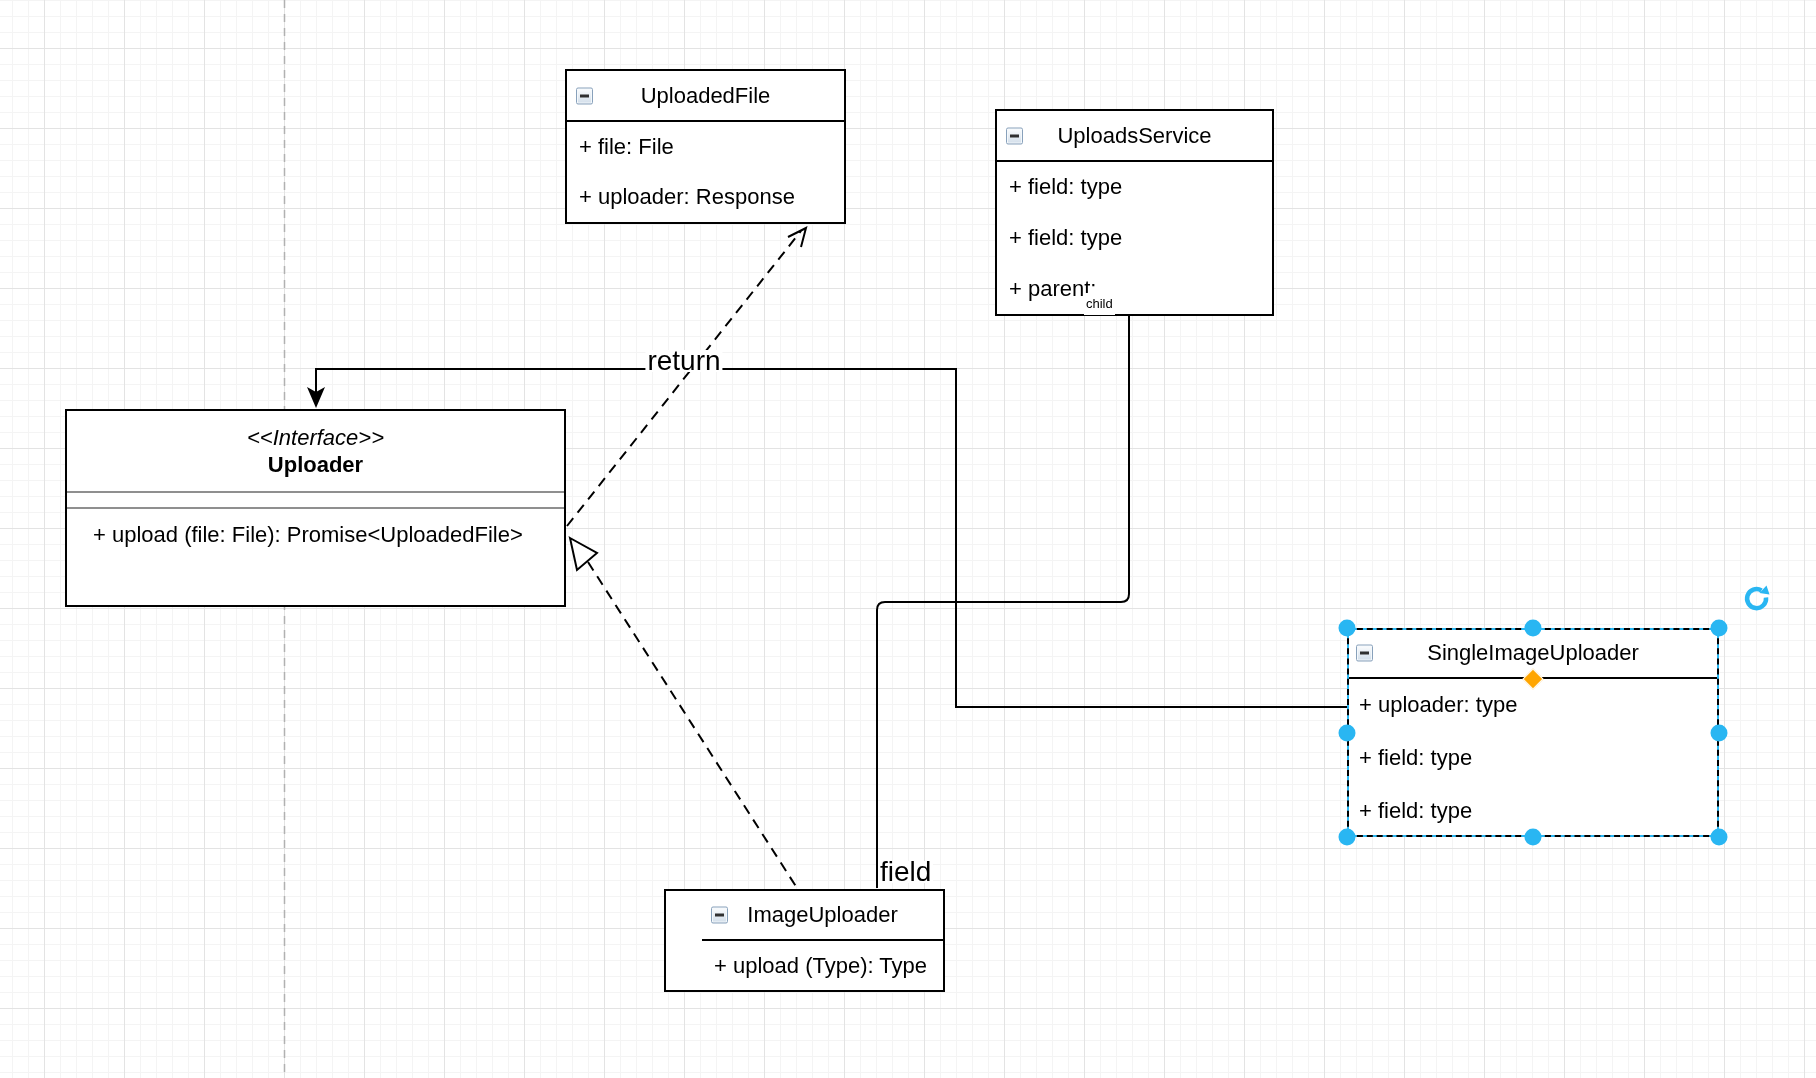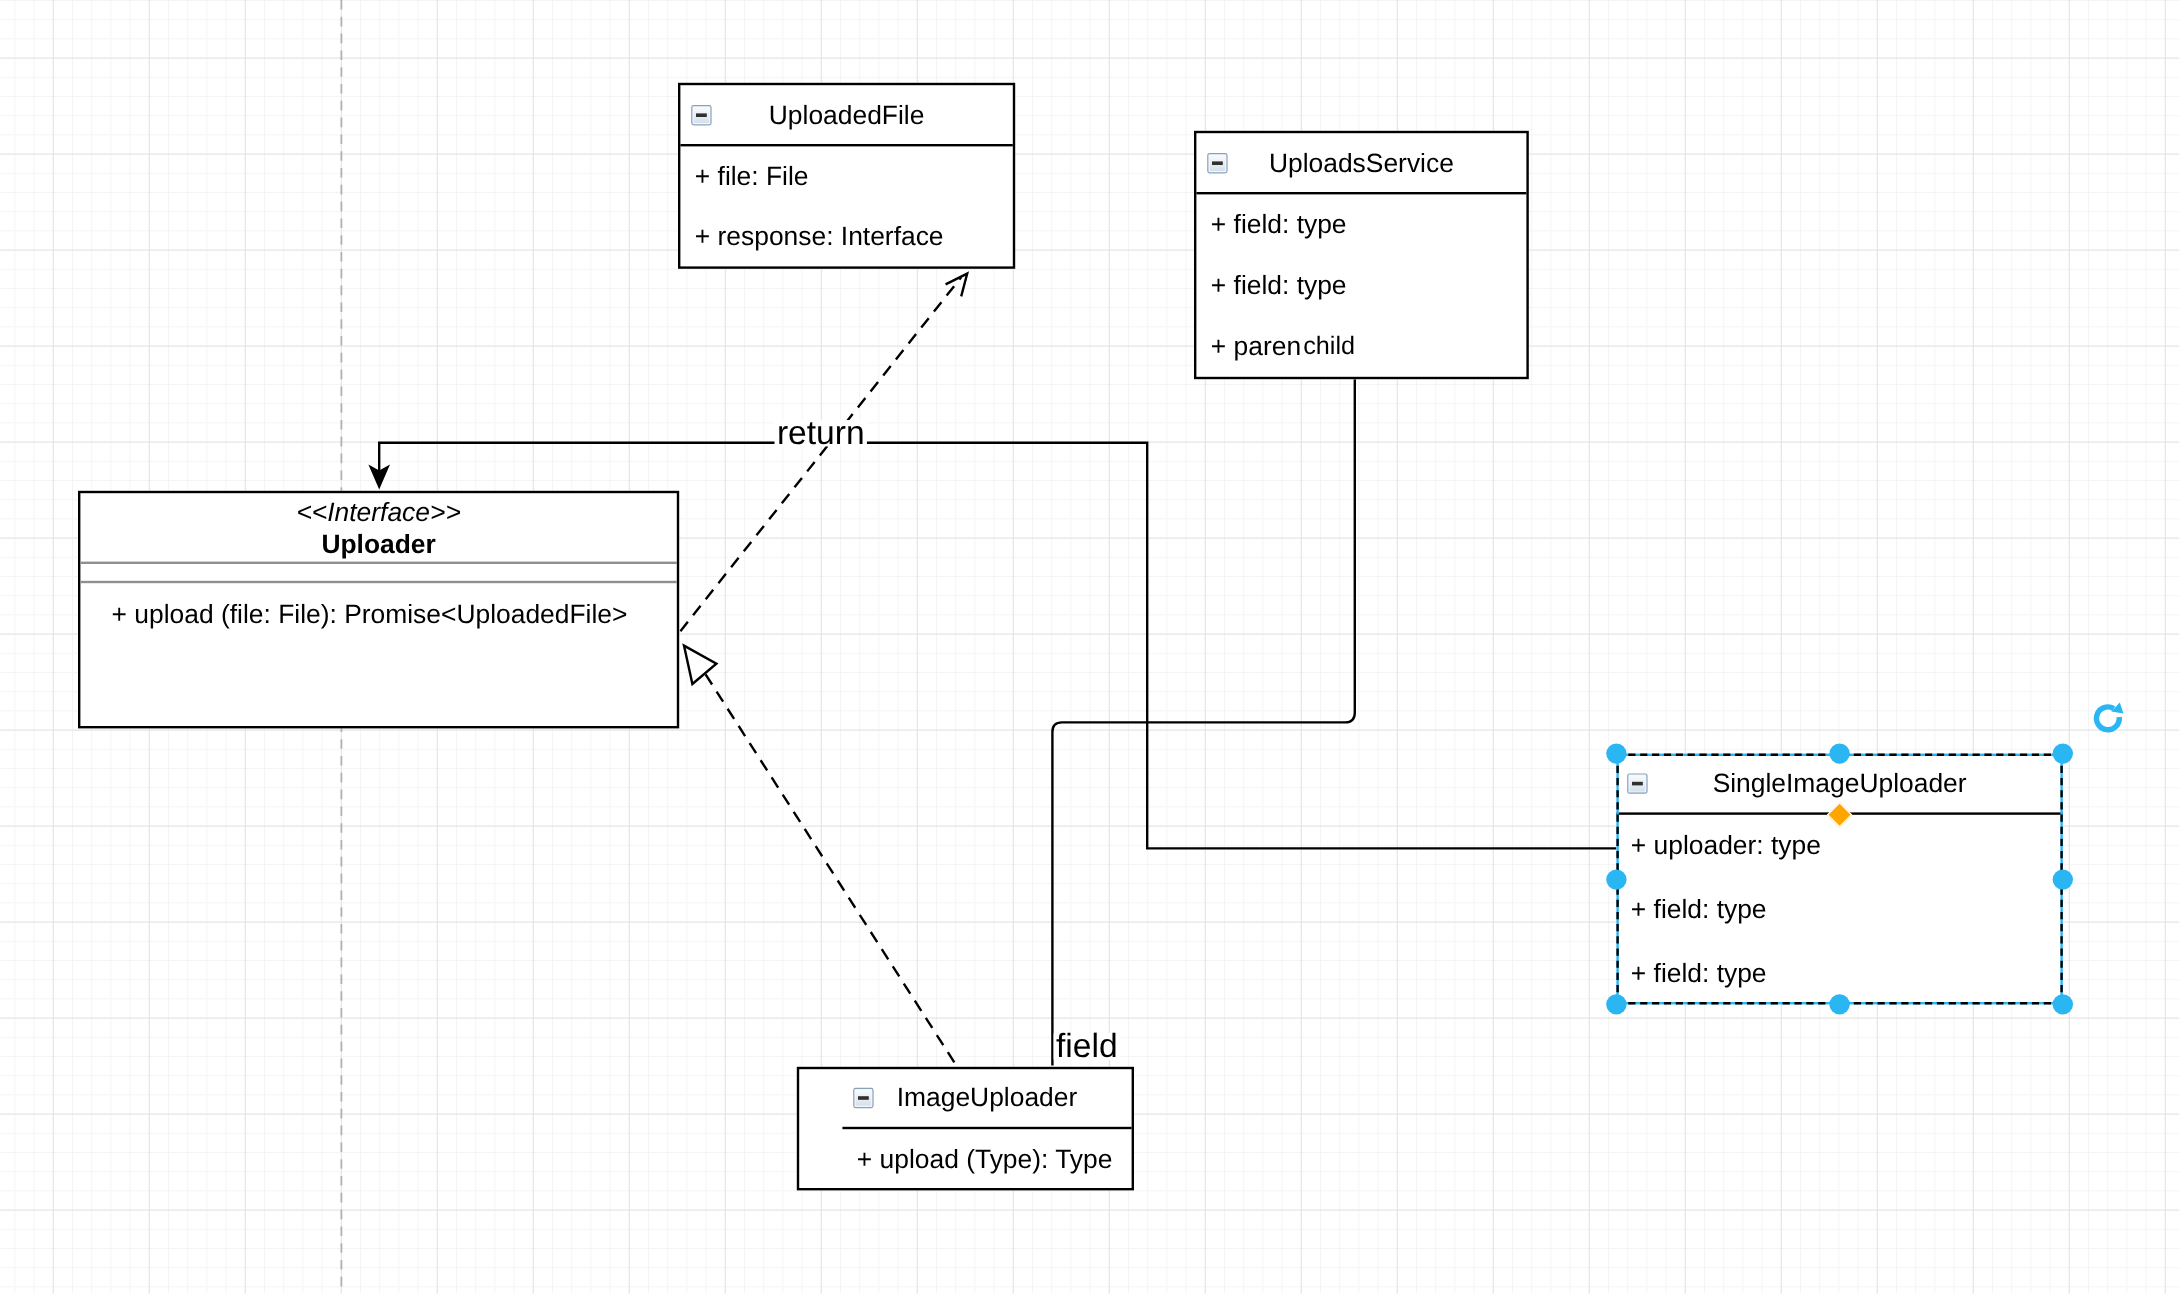--- a/index.html
+++ b/index.html
@@ -29,21 +29,21 @@
     position:absolute; left:9px; top:50%; transform:translateY(-50%);
     width:17px; height:17px; border:1px solid #88a1bb; border-radius:2px;
     background:linear-gradient(180deg,#fcfdfe 0%,#d2deea 100%);
     box-shadow: inset 0 0 0 1px #f4f8fb;
     display:flex; align-items:center; justify-content:center;
   }
   .collapse .minus-bar { width:9px; height:3px; background:#303030; }
   .rows { flex:1 1 auto; display:flex; flex-direction:column; }
   .uml-row { flex:1 1 0; display:flex; align-items:center; padding-left:12px; white-space:nowrap; }
   
-  .iface-title { height:57px; display:flex; flex-direction:column; align-items:center; justify-content:center; }
+  .iface-title { height:80px; display:flex; flex-direction:column; align-items:center; justify-content:center; }
   .stereotype { font-style:italic; line-height:27px; }
   .iface-name { font-weight:bold; line-height:27px; }
   .iface-gap { height:18px; border-top:2px solid #8f8f8f; border-bottom:2px solid #8f8f8f; }
   .method-row { flex:1 1 auto; display:flex; align-items:flex-start; padding:13px 0 0 10px; white-space:nowrap;margin-left:16px; }
   
   #box-singleimageuploader { border:none; background:#fff; }
   .sel-cyan { position:absolute; inset:0; border:2px solid #29b6f2; pointer-events:none; z-index:3; }
   .sel-dash { position:absolute; inset:0; border:2px dashed #000; pointer-events:none; z-index:4; }
   #box-singleimageuploader .uml-title { height:51px; }
   .handle {
@@ -55,21 +55,21 @@
     transform:translate(-50%,-50%) rotate(45deg);
     background:#ffa500; border:1.5px solid #fff; z-index:6;
   }
   #rotate-handle { position:absolute; left:1741px; top:584px; width:30px; height:30px; z-index:6; }
   .edge-label {
     position:absolute; z-index:5; background:#fff; padding:0 2px;
     font-size:28px; line-height:22px; white-space:nowrap;
   }
   #label-return { left:684px; top:361px; transform:translate(-50%,-50%); }
   #label-parent { left:878px; top:861px; }
-  #label-child  { left:1084px; top:278px; font-size:21px; }
+  #label-child  { left:1084px; top:293px; font-size:13px; }
 </style>
 </head>
 <body>
 
 <div id="canvas">
 
   <svg id="edge-layer" width="1816" height="1078" viewBox="0 0 1816 1078">
 
     <line x1="284.5" y1="0" x2="284.5" y2="1078" stroke="#b1b1b1" stroke-width="1.5" stroke-dasharray="8 6"></line>
 
@@ -90,21 +90,21 @@
       <span class="collapse">
           <span class="minus-bar"></span>
         </span>
       <span>UploadedFile</span>
     </div>
     <div class="rows">
       <div class="uml-row">
           <span>+ file: File</span>
         </div>
       <div class="uml-row">
-          <span>+ response: Interface</span>
+          <span>+ uploader: Response</span>
         </div>
     </div>
   </div>
 
   <div class="uml-box" id="box-uploadsservice" style="left:995px; top:109px; width:279px; height:207px;">
     <div class="uml-title" style="height:51px;">
       <span class="collapse">
           <span class="minus-bar"></span>
         </span>
       <span>UploadsService</span>

